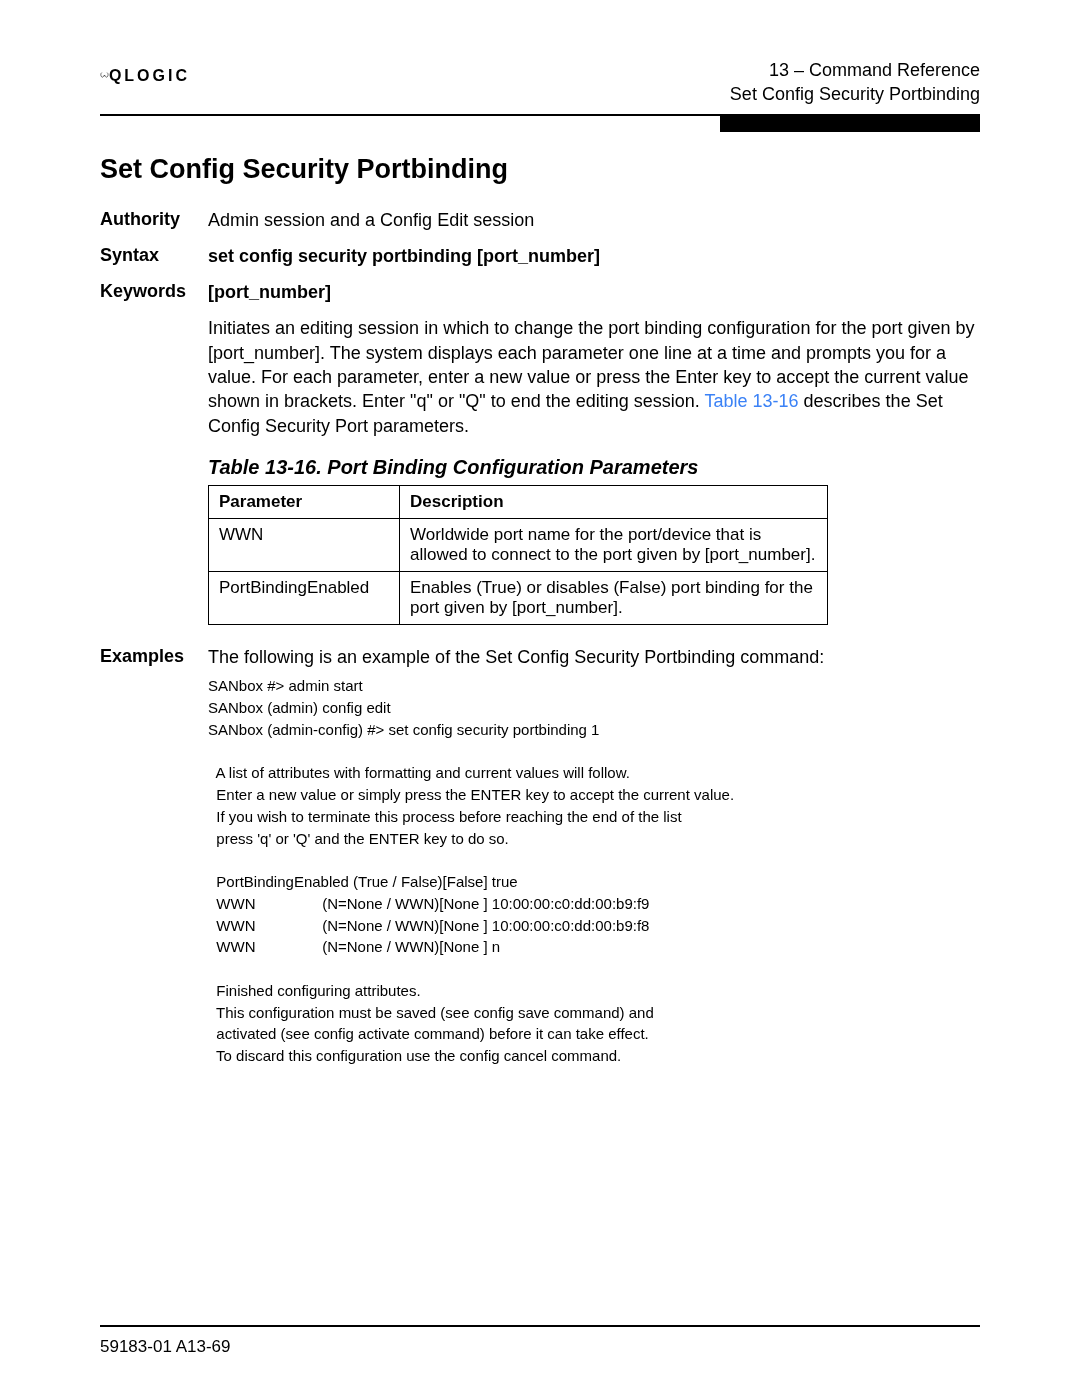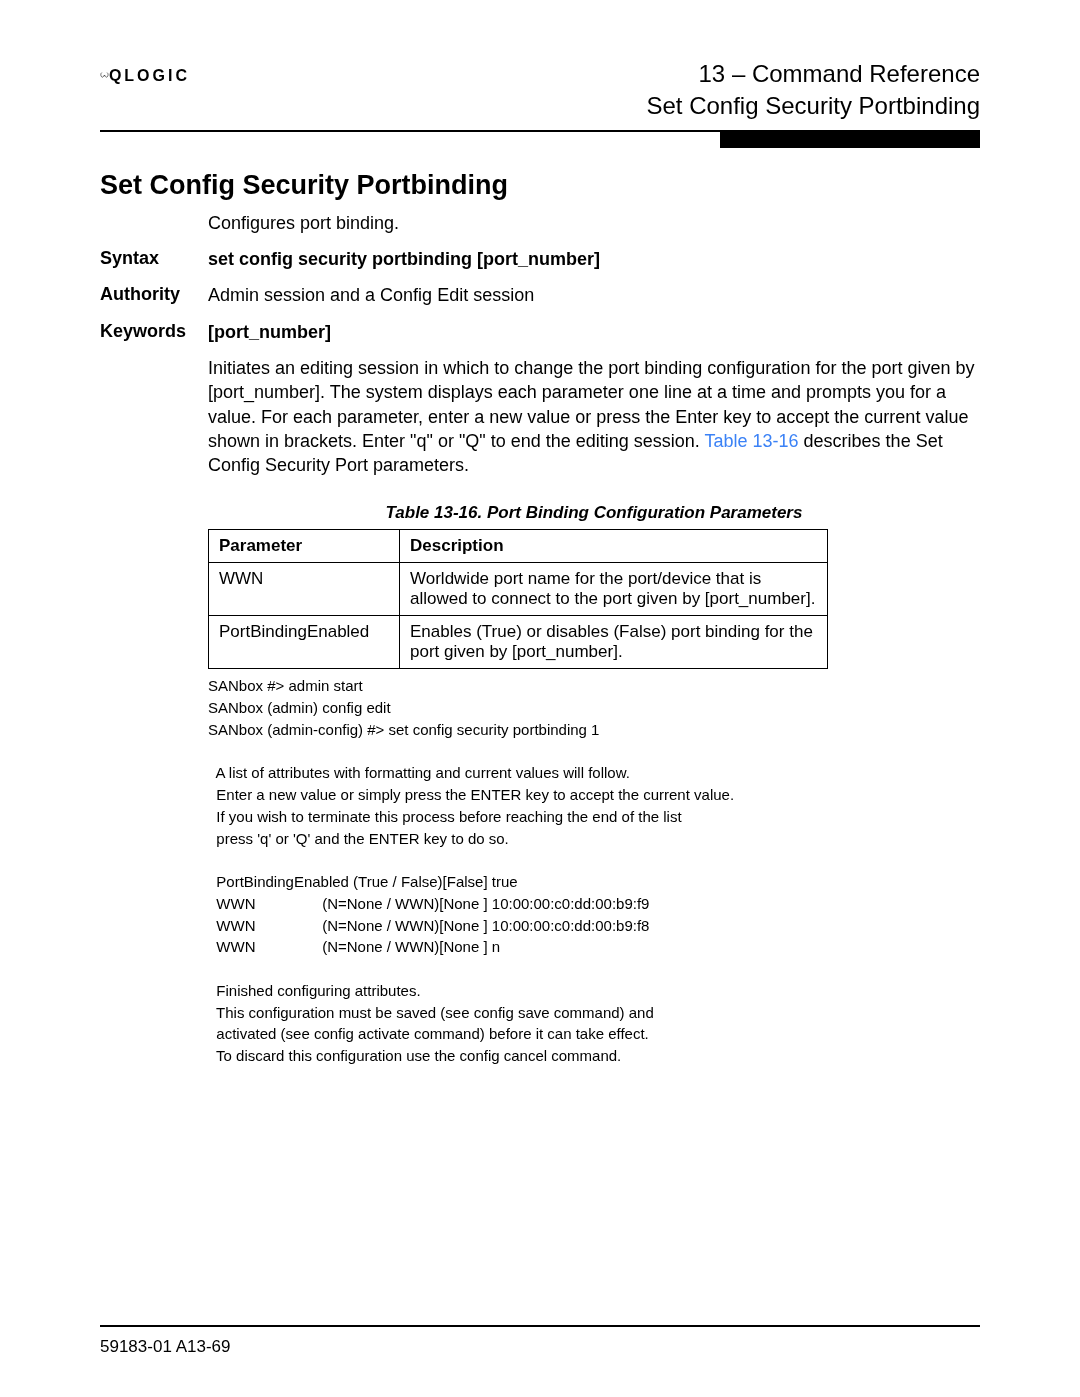--- a/index.html
+++ b/index.html
@@ -1,30 +1,30 @@
 <!DOCTYPE html>
 <html><head>
 <meta charset="utf-8">
 <style>
   * { box-sizing: border-box; margin: 0; padding: 0; }
   html, body { width: 1080px; height: 1397px; background: #fff; font-family: Arial, Helvetica, sans-serif; color: #000; }
   .page { position: relative; width: 1080px; height: 1397px; padding: 58px 100px 40px 100px; }
   .header { display: flex; justify-content: space-between; align-items: flex-start; margin-bottom: 6px; }
   .logo-block { display: flex; flex-direction: row; align-items: center; width: 90px; padding-top: 2px; }
   .logo-wordmark { font-weight: bold; letter-spacing: 3px; font-size: 16px; margin-top: 2px; }
-  .header-right { text-align: right; font-size: 24px; line-height: 1.35; }
+  .header-right { text-align: right; font-size: 18px; line-height: 1.35; }
   .header-divider { position: relative; height: 2px; background: #000; margin-top: 7px; margin-bottom: 38px;}
   .header-divider-block { position: absolute; right: 0; top: 0; width: 260px; height: 18px; background: #000; }
   .command-title { font-size: 27px; font-weight: bold; margin-bottom: 10px; }
   .body-row { display: flex; margin-bottom: 12px; }
   .label-col { width: 108px; flex: 0 0 108px; font-size: 18px; font-weight: bold; padding-top: 1px; }
   .content-col { flex: 1; font-size: 18px; line-height: 1.35; }
   .bold { font-weight: bold; }
   .table-link { color: #3b82f6; }
-  .table-caption { text-align: center; font-style: italic; font-weight: bold; font-size: 17px; margin-top: 26px; margin-bottom: 6px; margin-left: 108px; }
+  .table-caption { text-align: left; font-style: italic; font-weight: bold; font-size: 20px; margin-top: 18px; margin-bottom: 6px; margin-left: 108px; }
   table.param-table { border-collapse: collapse; margin-left: 108px; width: 620px; font-size: 17px; }
   table.param-table th, table.param-table td { border: 1.5px solid #000; padding: 6px 10px; vertical-align: top; text-align: left; }
   table.param-table th { font-weight: bold; }
   table.param-table th:first-child { width: 191px; }
   .code-block { font-family: Liberation Sans, sans-serif; font-size: 15px; line-height: 1.45; white-space: pre; margin-left: 108px; margin-top: 6px; }
   .footer-divider { position: absolute; left: 100px; right: 100px; bottom: 70px; height: 2px; background: #000; }
   .footer { position: absolute; left: 100px; right: 100px; bottom: 40px; display: flex; font-size: 17px; }
 </style>
 </head>
 <body>
@@ -49,31 +49,30 @@
   </div>
 
   <div class="header-divider">
     <div class="header-divider-block"></div>
   </div>
 
   <h1 class="command-title">Set Config Security Portbinding</h1>
 
   <div class="body-row">
     <div class="label-col"></div>
-    <div class="content-col">Configures port binding.</div>
+  </div>
+
+  <div class="body-row">
+    <div class="label-col">Authority</div>
+    <div class="content-col">Admin session and a Config Edit session</div>
   </div>
 
   <div class="body-row">
     <div class="label-col">Syntax</div>
     <div class="content-col bold">set config security portbinding [port_number]</div>
-  </div>
-
-  <div class="body-row">
-    <div class="label-col">Authority</div>
-    <div class="content-col">Admin session and a Config Edit session</div>
   </div>
 
   <div class="body-row" style="">
     <div class="label-col">Keywords</div>
     <div class="content-col bold">[port_number]</div>
   </div>
 
   <div class="body-row">
     <div class="label-col"></div>
     <div class="content-col">
@@ -94,20 +93,24 @@
         <td>WWN</td>
         <td>Worldwide port name for the port/device that is allowed to connect to the port given by [port_number].</td>
       </tr>
       <tr>
         <td>PortBindingEnabled</td>
         <td>Enables (True) or disables (False) port binding for the port given by [port_number].</td>
       </tr>
     </tbody>
   </table>
 
+  <div class="body-row" style="margin-top:20px; margin-bottom:0;">
+    <div class="label-col">Examples</div>
+    <div class="content-col">The following is an example of the Set Config Security Portbinding command:</div>
+  </div>
   <div class="code-block">SANbox #&gt; admin start
 SANbox (admin) config edit
 SANbox (admin-config) #&gt; set config security portbinding 1
 
   A list of attributes with formatting and current values will follow.
   Enter a new value or simply press the ENTER key to accept the current value.
   If you wish to terminate this process before reaching the end of the list
   press 'q' or 'Q' and the ENTER key to do so.
 
   PortBindingEnabled (True / False)[False] true

